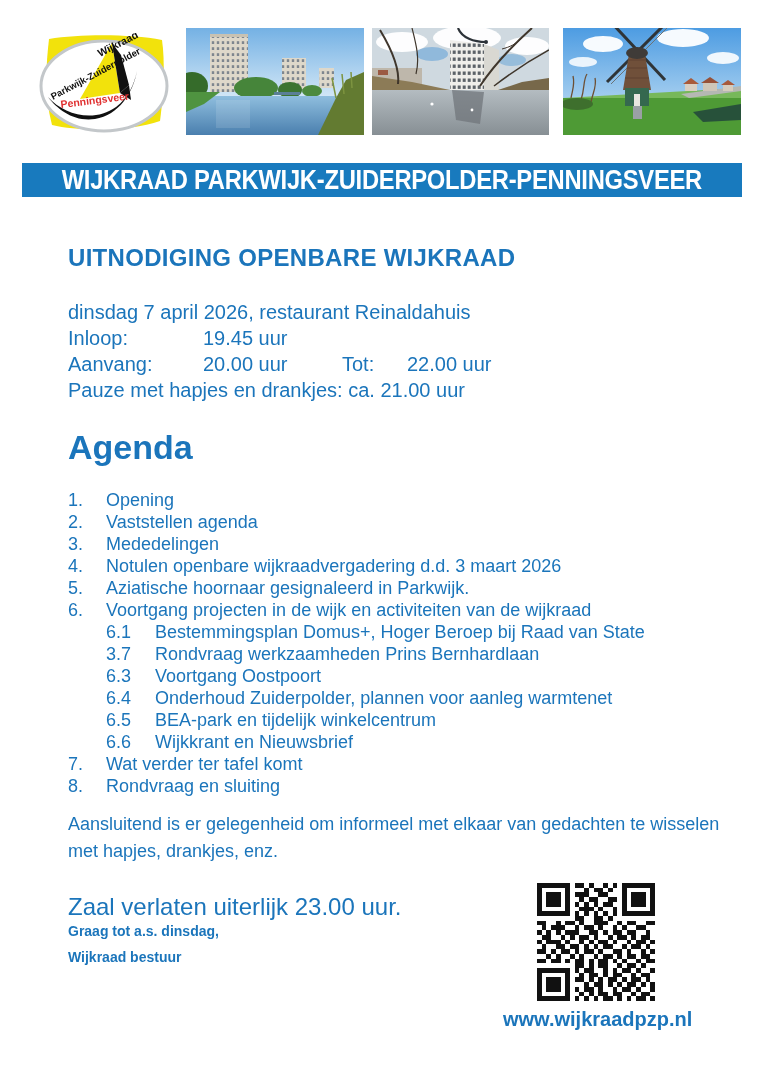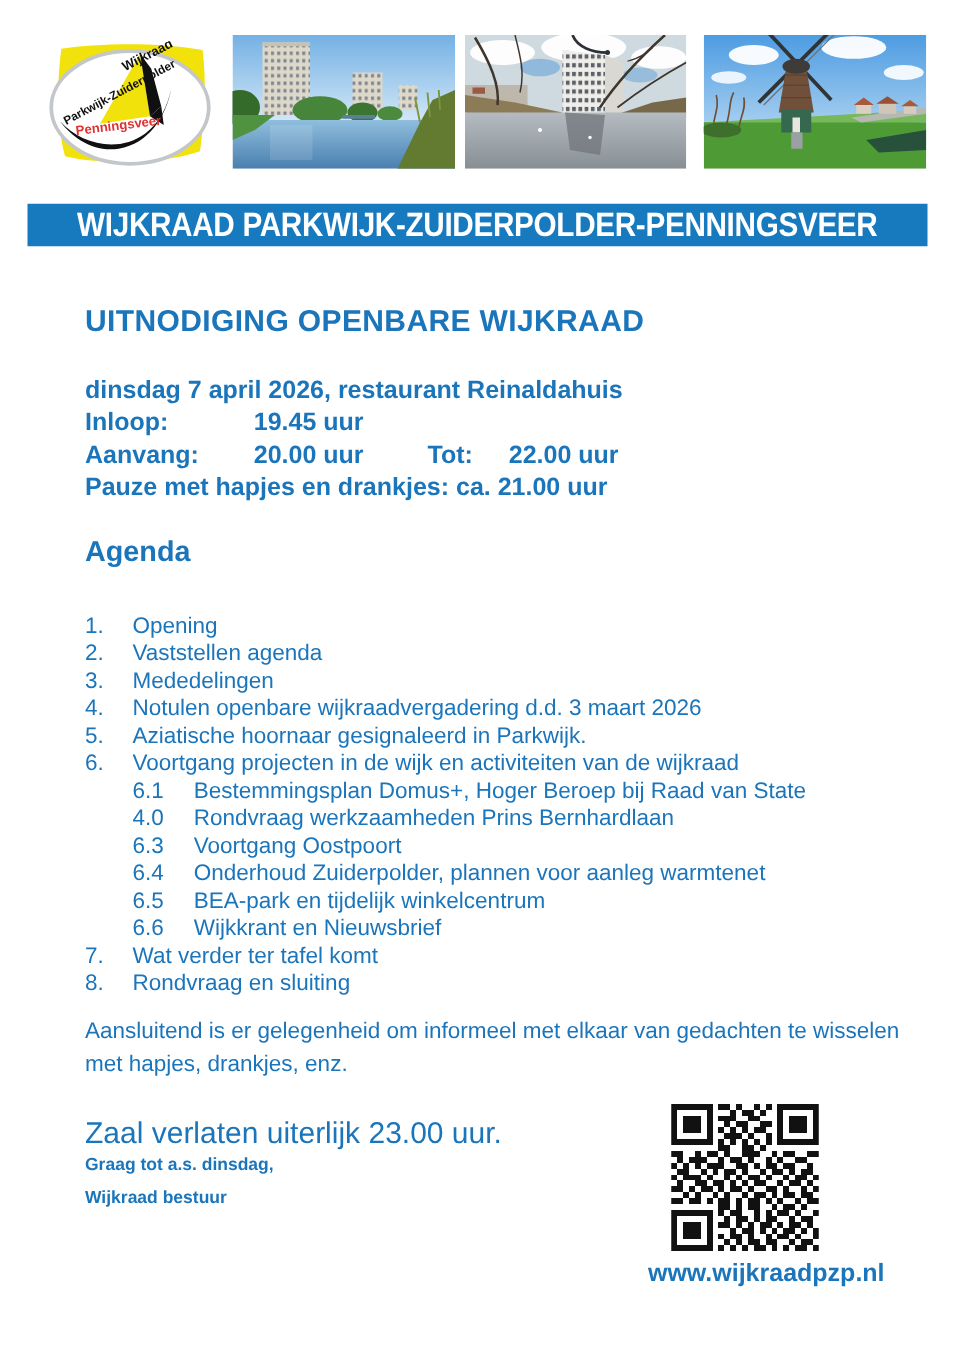--- a/index.html
+++ b/index.html
@@ -23,42 +23,42 @@
     background:var(--banner,#187abe);
     display:flex; align-items:center; justify-content:center;
   }
   .banner span {
     color:#fff; font-weight:bold; font-size:27px; white-space:nowrap;
     transform:scaleX(0.88); letter-spacing:-0.3px;
   }
 
   .title { left:68px; top:244px; font-size:24px; font-weight:bold; letter-spacing:0.3px; white-space:nowrap; }
 
-  .sched { left:68px; top:299px; font-size:20px; font-weight:bold; line-height:26px; white-space:nowrap; }
+  .sched { left:68px; top:299px; font-size:20px; font-weight:normal; line-height:26px; white-space:nowrap; }
   .sched .lbl  { display:inline-block; width:135px; }
   .sched .val  { display:inline-block; width:139px; }
   .sched .lbl2 { display:inline-block; width:65px; }
 
-  .agenda-title { left:68px; top:428px; font-size:23px; font-weight:bold; }
+  .agenda-title { left:68px; top:428px; font-size:34px; font-weight:bold; }
 
   .agenda-list { left:68px; top:489px; font-size:18px; line-height:22px; }
   .agenda-row { display:flex; white-space:nowrap; }
   .agenda-row .num { flex:0 0 38px; }
   .agenda-row.sub { padding-left:38px;align-items:center; }
   .agenda-row.sub .num { flex:0 0 49px; }
 
   .informal { left:68px; top:811px; width:690px; font-size:18px; line-height:27px; white-space:pre-line; }
   .leave    { left:68px; top:893px; font-size:24px; }
   .signoff  { left:68px; top:918px; font-size:14px; font-weight:bold; line-height:26px; white-space:pre-line; }
 
   .qr { left:537px; top:883px; width:118px; height:118px; }
   .qr svg { display:block; width:100%; height:100%; }
 
   .website {
-    left:503px; top:1008px; width:220px; text-align:center;
+    left:503px; top:1008px; width:220px; 
     font-size:20px; font-weight:bold; color:var(--blue,#1b75bb);
     text-decoration:none; cursor:pointer;
   }
 
   .logo-yellow { fill:var(--logo-yellow,#f2e20c); }
   .logo-red    { fill:var(--logo-red,#e03131); }
 </style>
 </head>
 <body>
 
@@ -228,21 +228,21 @@
       </div>
       <div class="agenda-row">
         <span class="num">6.</span>
         <span>Voortgang projecten in de wijk en activiteiten van de wijkraad</span>
       </div>
       <div class="agenda-row sub">
         <span class="num">6.1</span>
         <span>Bestemmingsplan Domus+, Hoger Beroep bij Raad van State</span>
       </div>
       <div class="agenda-row sub">
-        <span class="num">4.0</span>
+        <span class="num">3.7</span>
         <span>Rondvraag werkzaamheden Prins Bernhardlaan</span>
       </div>
       <div class="agenda-row sub">
         <span class="num">6.3</span>
         <span>Voortgang Oostpoort</span>
       </div>
       <div class="agenda-row sub">
         <span class="num">6.4</span>
         <span>Onderhoud Zuiderpolder, plannen voor aanleg warmtenet</span>
       </div>

